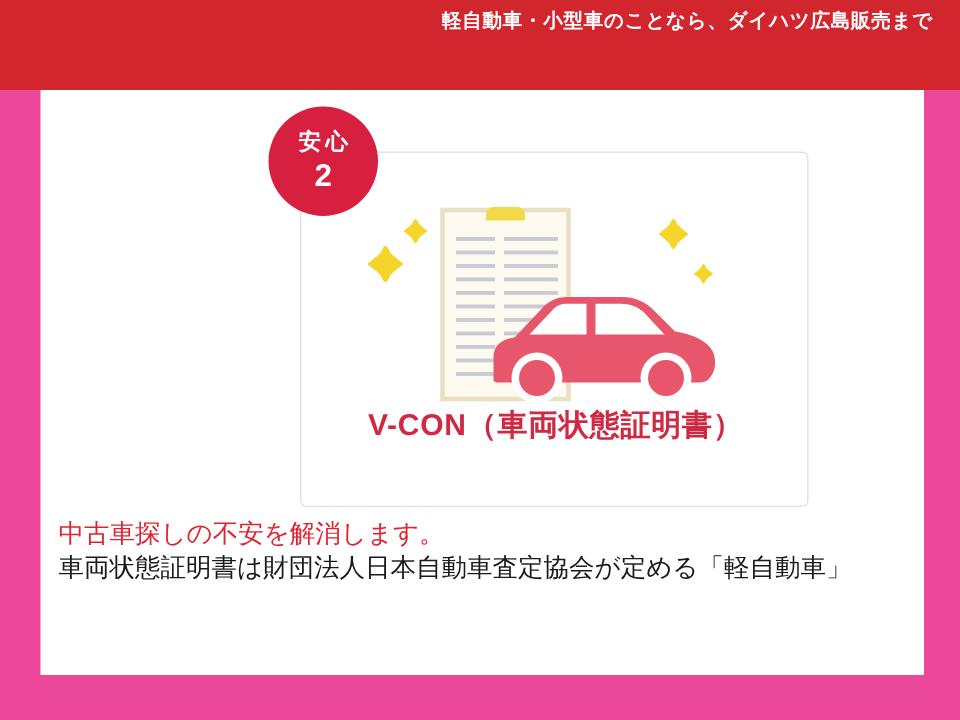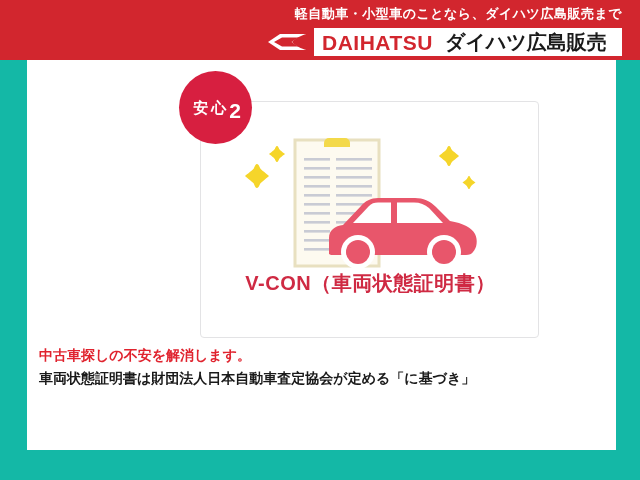--- a/index.html
+++ b/index.html
@@ -11,21 +11,21 @@
     height: 480px;
     overflow: hidden;
     background: #d2262e;
     font-family: "Liberation Sans", "DejaVu Sans", sans-serif;
   }
 
   #page {
     position: relative;
     width: 640px;
     height: 480px;
-    background: #14b8a6;
+    background: #ec4899;
   }
 
   
   #header-bar {
     position: absolute;
     left: 0;
     top: 0;
     width: 640px;
     height: 60px;
     background: #d2262e;
@@ -98,21 +98,21 @@
   #anshin-badge {
     position: absolute;
     left: 152px;
     top: 11px;
     width: 73px;
     height: 73px;
     border-radius: 50%;
     background: #d71f40;
     color: #ffffff;
     display: flex;
-    flex-direction: row;
+    flex-direction: column;
     align-items: center;
     justify-content: center;
     z-index: 5;
   }
   #anshin-badge-label {
     font-size: 15px;
     font-weight: bold;
     letter-spacing: 3px;
     line-height: 1;
     text-indent: 3px;
@@ -159,53 +159,40 @@
   }
 
   
   #description-block {
     position: absolute;
     left: 12px;
     top: 284px;
     width: 570px;
   }
   .desc-line {
-    font-size: 14px;
-    font-weight: bold;
+    font-size: 17px;
+    font-weight: normal;
     line-height: 23px;
     white-space: nowrap;
     letter-spacing: 0px;
   }
   .desc-line.headline { color: #e0232e; }
   .desc-line.body { color: #1a1a1a; }
 
   
 </style>
 </head>
 <body>
 
 <div id="page">
 
   <div id="header-bar">
 
     <div id="header-tagline">軽自動車・小型車のことなら、ダイハツ広島販売まで</div>
 
-    <div id="brand-row">
-
-      <div id="daihatsu-logo-mark">
-        <svg width="44" height="20" viewBox="0 0 44 20" aria-hidden="true">
-          <path d="M2 10 L14 2 L40 2 C40 2 30 5 26 10 C30 15 40 18 40 18 L14 18 Z" fill="#ffffff"></path>
-          <path d="M8 10 L16 5.5 L33 5.5 C29 7.5 25.5 10 25.5 10 C25.5 10 29 12.5 33 14.5 L16 14.5 Z" fill="#d2262e"></path>
-        </svg>
-      </div>
-
-      <div id="daihatsu-wordmark">DAIHATSU</div>
-
-      <div id="dealer-name">ダイハツ広島販売</div>
-    </div>
   </div>
 
   <div id="white-card">
 
     <div id="anshin-badge">
       <div id="anshin-badge-label">安心</div>
       <div id="anshin-badge-number">2</div>
     </div>
 
     <div id="illustration-card">
@@ -293,17 +280,17 @@
             <circle cx="243" cy="150" r="12" fill="#e8566b"></circle>
           </g>
         </svg>
       </div>
 
       <div id="vcon-caption">V-CON（車両状態証明書）</div>
     </div>
 
     <div id="description-block">
       <div class="desc-line headline">中古車探しの不安を解消します。</div>
-      <div class="desc-line body">車両状態証明書は財団法人日本自動車査定協会が定める「に基づき」</div>
+      <div class="desc-line body">車両状態証明書は財団法人日本自動車査定協会が定める「軽自動車」</div>
     </div>
 
   </div>
 </div>
 
 </body></html>

